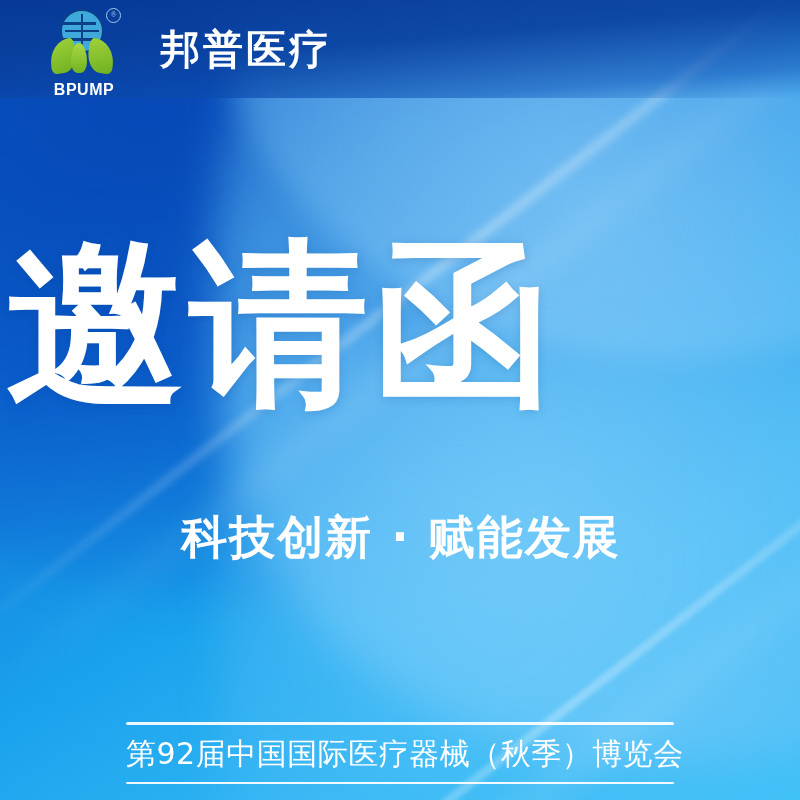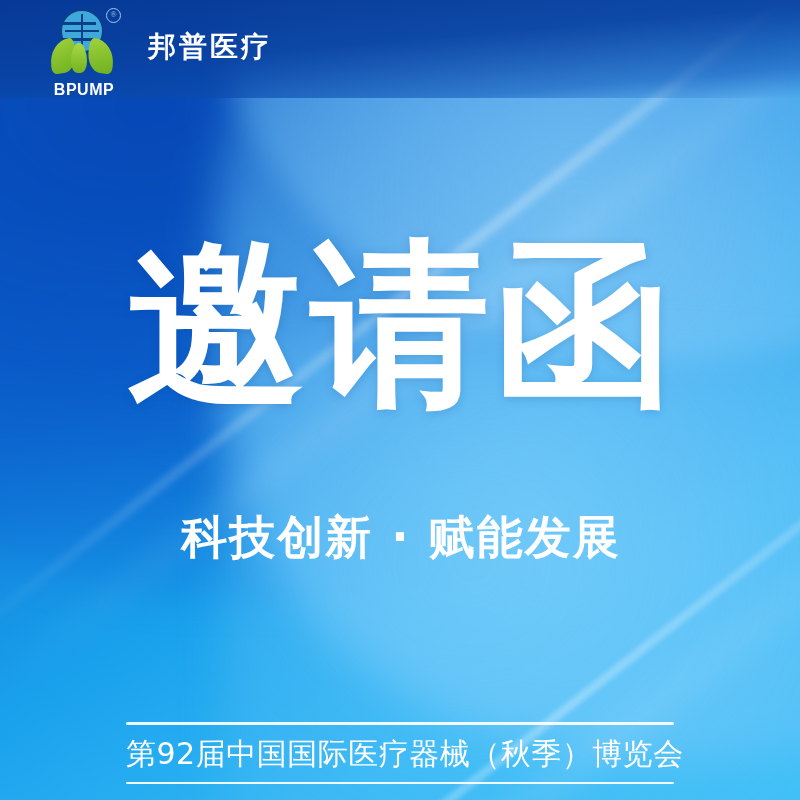--- a/index.html
+++ b/index.html
@@ -241,45 +241,44 @@
     text-align: center;
     color: #ffffff;
     font-size: 16px;
     font-weight: bold;
     letter-spacing: 0.5px;
     line-height: 18px;
     margin-top: 12px;
   }
 
   .brand-name {
-    margin-left: 24px;
-    color: #ffffff;
-    font-size: 28px;
+    margin-left: 36px;
+    color: #ffffff;
+    font-size: 40px;
     font-weight: bold;
     letter-spacing: 3px;
     line-height: 1;
-    font-family: Liberation Mono, monospace;
+    font-family: Liberation Sans, sans-serif;
   }
 
   
   .content {
     position: absolute;
     inset: 0;
     z-index: 4;
     display: flex;
     flex-direction: column;
     align-items: center;
   }
 
   .title-main {
     position: absolute;
     top: 236px;
     left: 0;
     width: 800px;
-    text-align: center;
     color: #ffffff;
     font-size: 178px;
     font-weight: bold;
     line-height: 1;
     letter-spacing: 6px;
     text-indent: 6px;
     font-family: "DejaVu Sans", "Liberation Sans", sans-serif;
     text-shadow: 0 2px 10px rgba(0, 60, 140, 0.18);
   }
 

